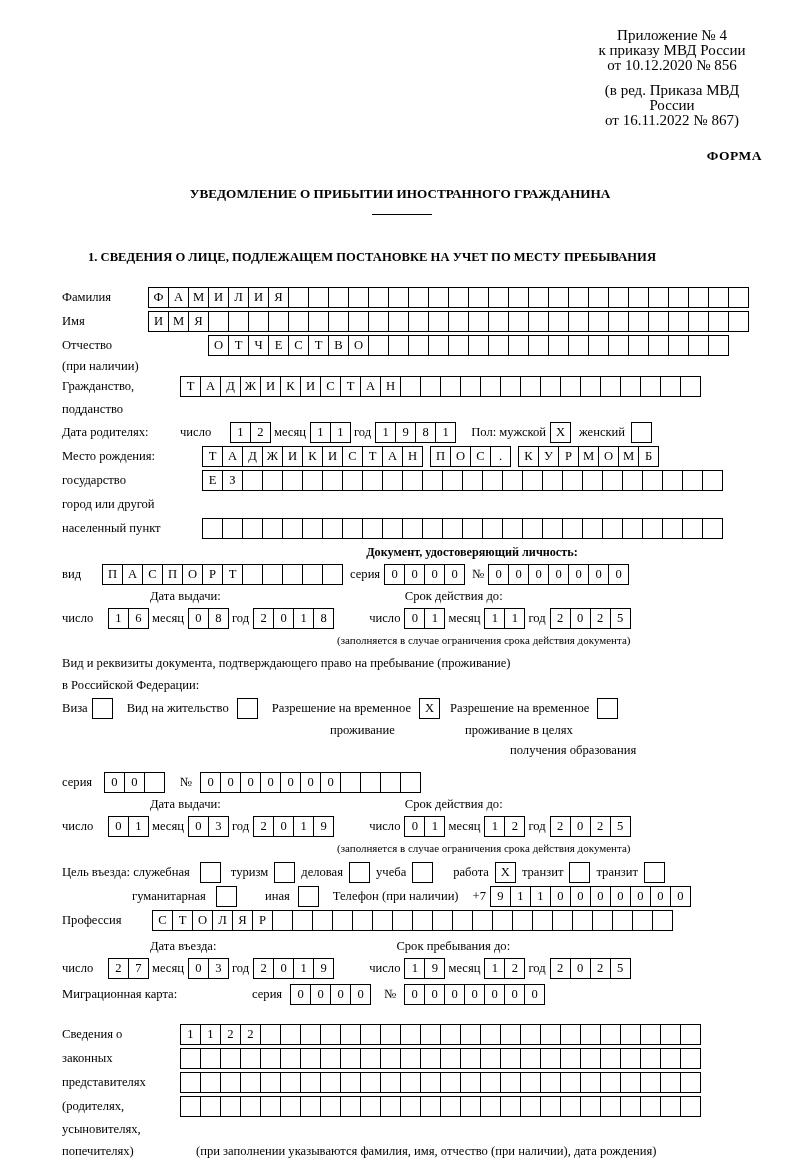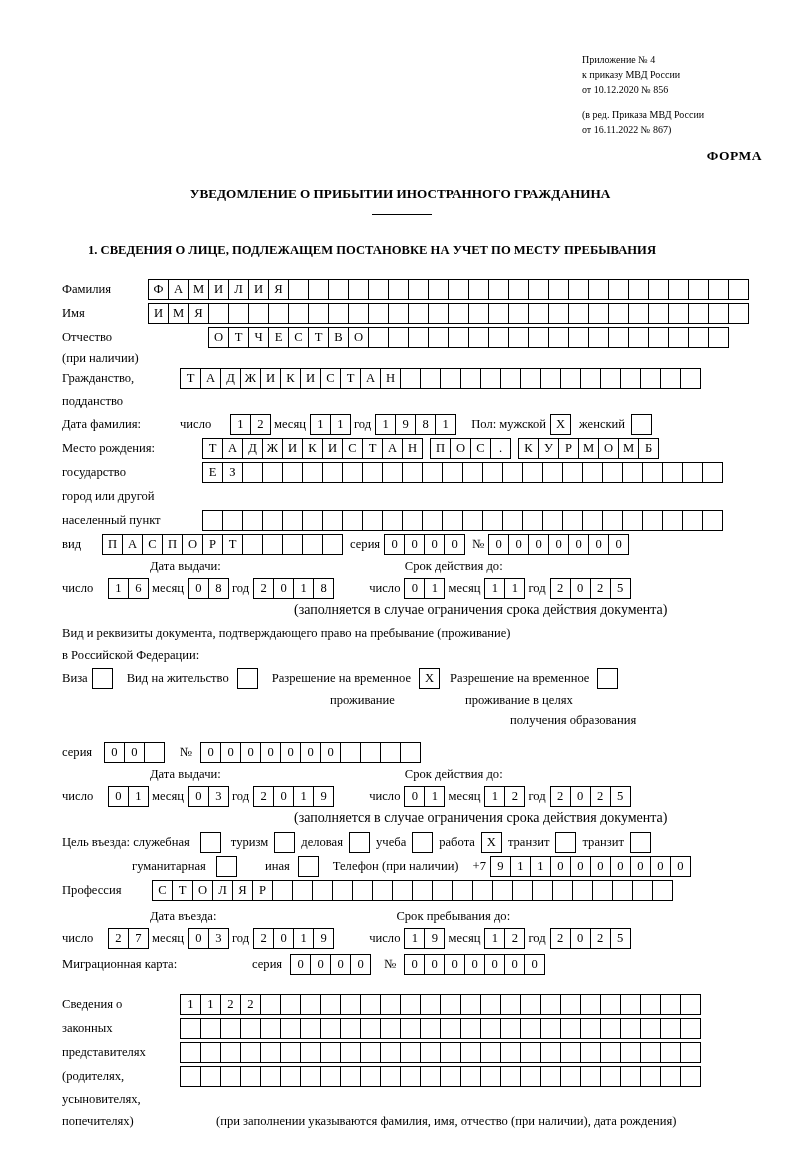--- a/index.html
+++ b/index.html
@@ -16,24 +16,24 @@
     overflow: hidden;
   }
   .page {
     position: relative;
     width: 800px;
     height: 1163px;
     padding: 0;
   }
   .hdr {
     position: absolute;
-    top: 52px;
+    top: 28px;
     right: 38px;
-    text-align: left;
-    font-size: 10px;
+    text-align: center;
+    font-size: 15px;
     line-height: 15px;
     width: 180px;
   }
   .hdr .blk2 { margin-top: 10px; }
   .forma {
     position: absolute;
     top: 148px;
     right: 38px;
     font-weight: bold;
     font-size: 13.5px;
@@ -51,30 +51,30 @@
   }
   .title .ul-line {
     display: inline-block;
     width: 60px;
     border-bottom: 1px solid #000;
     margin-left: 4px;
     vertical-align: 2px;
   }
   .section1 {
     position: absolute;
-    top: 243px;
+    top: 250px;
     left: 0;
     width: 744px;
     text-align: center;
     font-weight: bold;
     font-size: 12.6px;
   }
   .body {
     position: absolute;
-    top: 278px;
+    top: 286px;
     left: 62px;
     width: 700px;
     font-size: 12.6px;
   }
   .row {
     display: flex;
     align-items: center;
     margin-bottom: 2px;
     min-height: 22px;
   }
@@ -103,21 +103,22 @@
     height: 21px;
     border: 1px solid #000;
     box-sizing: border-box;
     display: inline-block;
     text-align: center;
     line-height: 19px;
     font-size: 12.6px;
     vertical-align: middle;
   }
   .note {
-    font-size: 14px;
+    font-size: 11px;
+    margin-left: 43px;
   }
   .docline {
     text-align: center;
     font-weight: bold;
     font-size: 12.2px;
     margin: 6px 0 3px 0;
   }
   .mr4 { margin-right: 4px; }
   .ml4 { margin-left: 4px; }
   .stack-lbl { width: 118px; }
@@ -284,21 +285,21 @@
           <div class="cell"></div>
           <div class="cell"></div>
           <div class="cell"></div>
         </div>
     </div>
     <div class="row" style="min-height:20px">
       <div class="lbl w118">подданство</div>
     </div>
 
     <div class="row">
-      <div class="lbl" style="width:118px">Дата фамилия:</div>
+      <div class="lbl" style="width:118px">Дата родителях:</div>
       <div class="lbl" style="width:50px">число</div>
       <div class="cells">
           <div class="cell">1</div>
           <div class="cell">2</div>
         </div>
       <div class="lbl ml4 mr4">месяц</div>
       <div class="cells">
           <div class="cell">1</div>
           <div class="cell">1</div>
         </div>
@@ -410,20 +411,21 @@
           <div class="cell"></div>
           <div class="cell"></div>
           <div class="cell"></div>
           <div class="cell"></div>
           <div class="cell"></div>
           <div class="cell"></div>
           <div class="cell"></div>
         </div>
     </div>
 
+    <div class="docline" style="margin-left:120px">Документ, удостоверяющий личность:</div>
 
     <div class="row">
       <div class="lbl" style="width:40px">вид</div>
       <div class="cells">
           <div class="cell">П</div>
           <div class="cell">А</div>
           <div class="cell">С</div>
           <div class="cell">П</div>
           <div class="cell">О</div>
           <div class="cell">Р</div>
@@ -607,21 +609,21 @@
 
     <div class="row" style="margin-top:4px">
       <div class="lbl">Цель въезда: служебная</div>
       <div class="box" style="margin-left:10px"></div>
       <div class="lbl" style="margin-left:10px">туризм</div>
       <div class="box" style="margin-left:6px"></div>
       <div class="lbl" style="margin-left:6px">деловая</div>
       <div class="box" style="margin-left:6px"></div>
       <div class="lbl" style="margin-left:6px">учеба</div>
       <div class="box" style="margin-left:6px"></div>
-      <div class="lbl" style="margin-left:6px">работа</div>
+      <div class="lbl" style="margin-left:20px">работа</div>
       <div class="box" style="margin-left:6px">Х</div>
       <div class="lbl" style="margin-left:6px">транзит</div>
       <div class="box" style="margin-left:6px"></div>
       <div class="lbl" style="margin-left:6px">транзит</div>
       <div class="box" style="margin-left:6px"></div>
     </div>
 
     <div class="row">
       <div style="width:70px"></div>
       <div class="lbl">гуманитарная</div>
@@ -864,17 +866,17 @@
           <div class="cell"></div>
           <div class="cell"></div>
           <div class="cell"></div>
         </div>
     </div>
     <div class="row" style="min-height:20px">
       <div class="lbl stack-lbl">усыновителях,</div>
     </div>
     <div class="row" style="min-height:20px">
       <div class="lbl stack-lbl">попечителях)</div>
-      <div class="lbl" style="margin-left:36px">(при заполнении указываются фамилия, имя, отчество (при наличии), дата рождения)</div>
+      <div class="lbl" style="margin-left:16px">(при заполнении указываются фамилия, имя, отчество (при наличии), дата рождения)</div>
     </div>
 
   </div>
 </div>
 
 </body></html>

